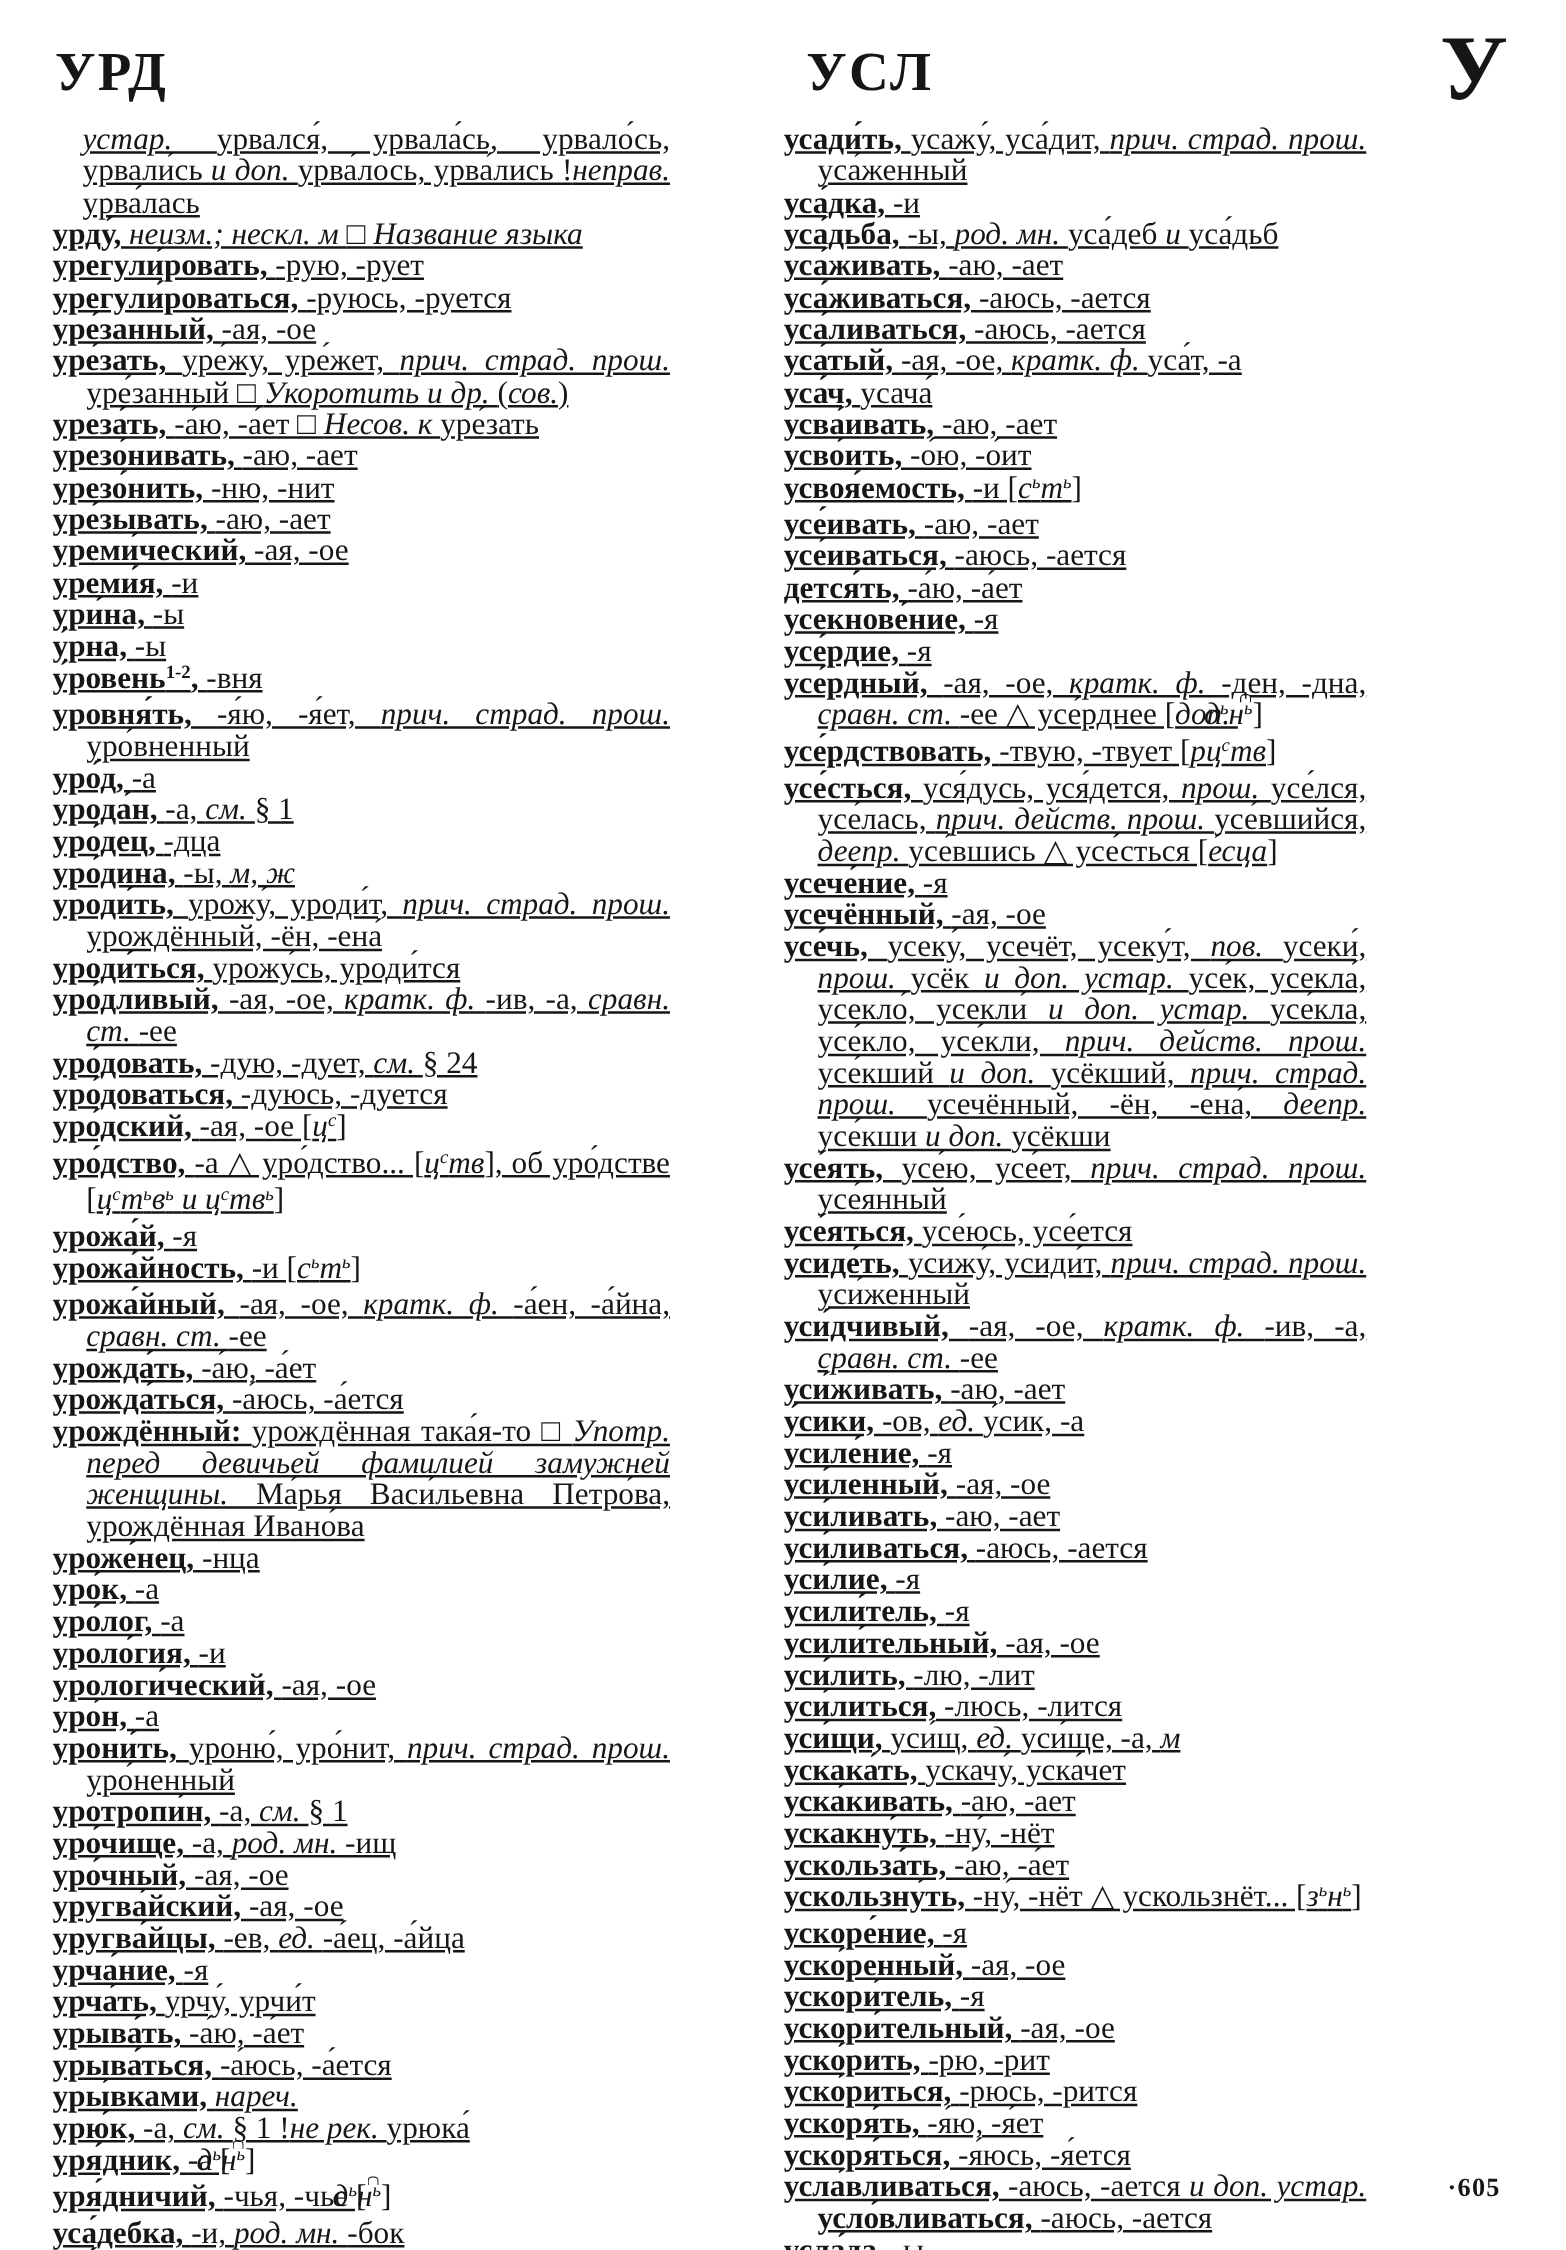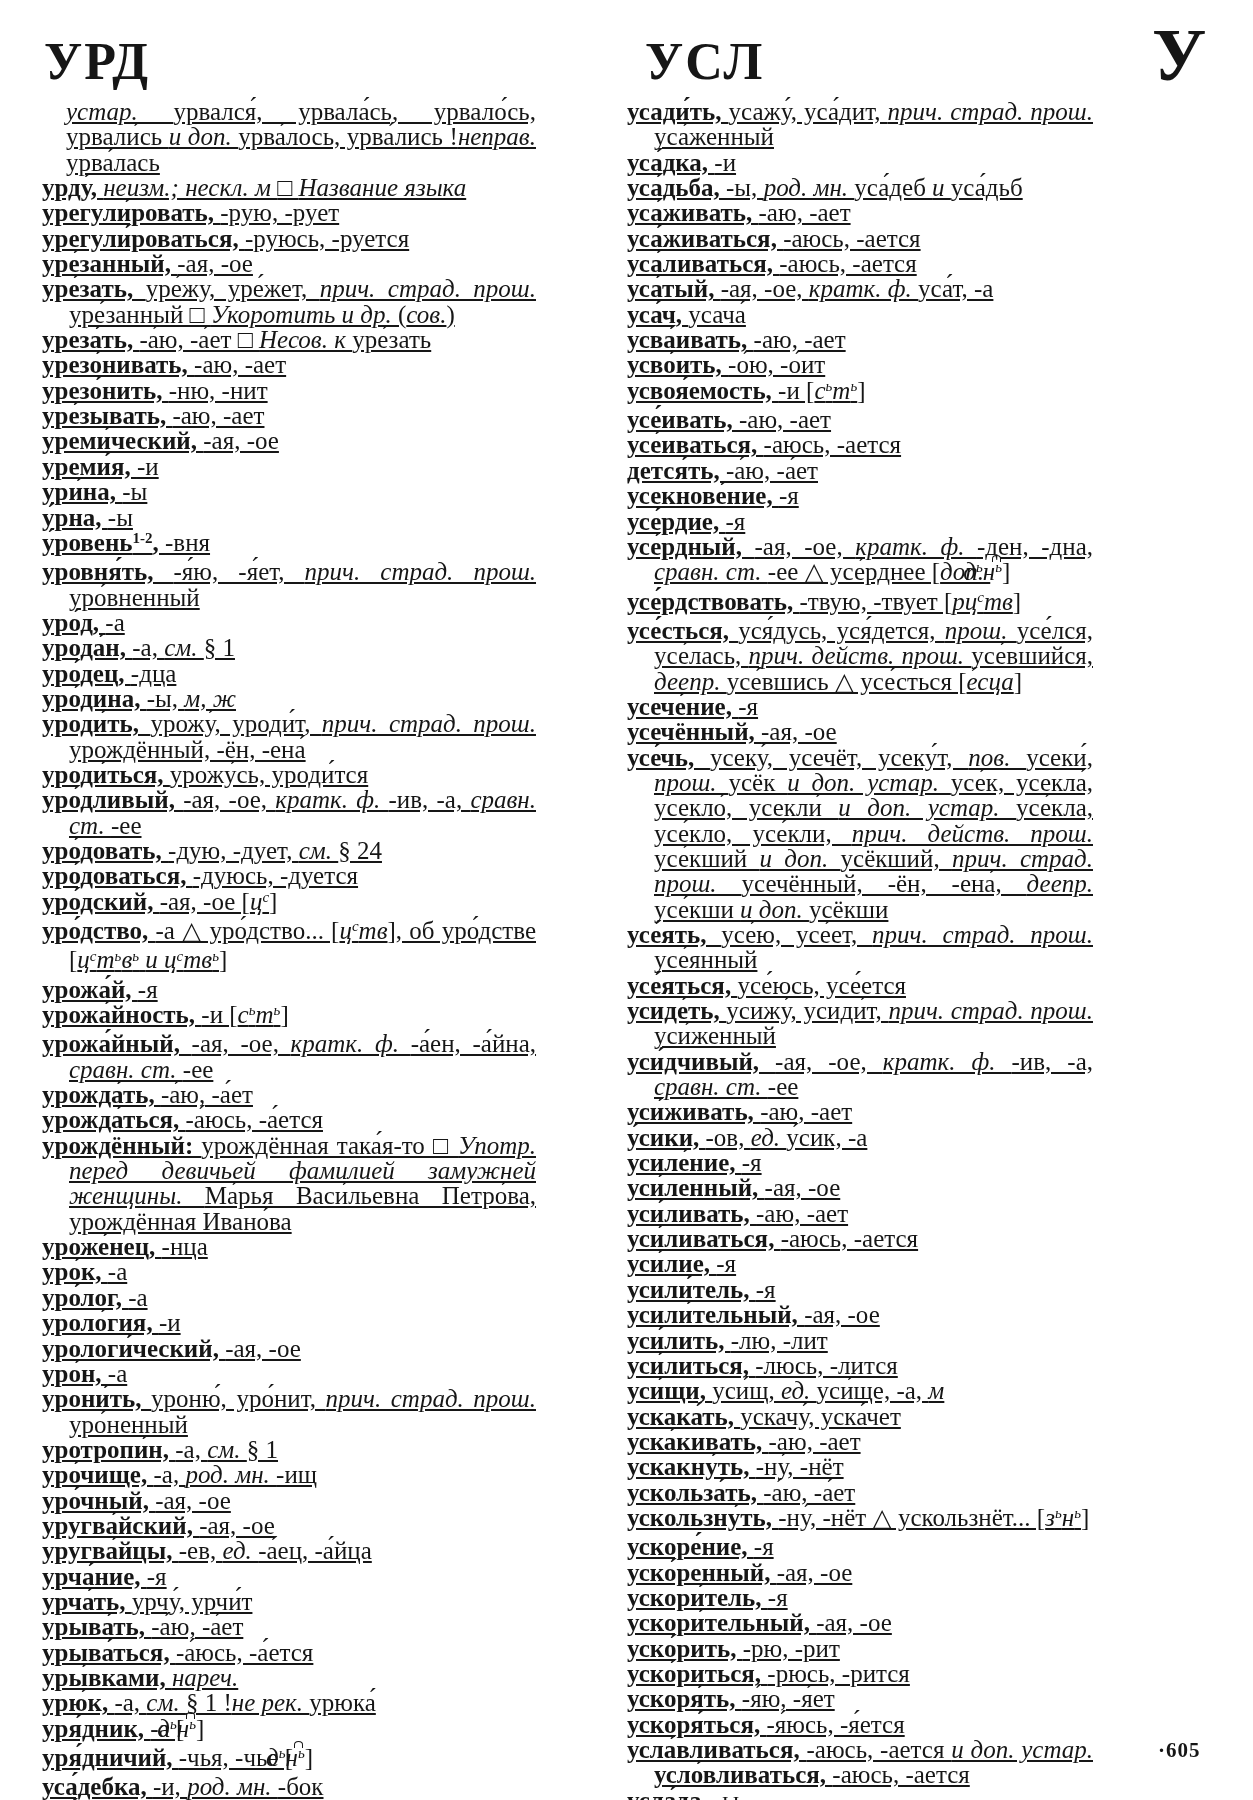--- a/index.html
+++ b/index.html
@@ -3,21 +3,21 @@
 <meta charset="utf-8">
 <style>
   html,body{margin:0;padding:0;}
   body{
     width:1253px;height:1800px;position:relative;
     background:#ffffff;color:#161616;
     font-family:"Liberation Serif","DejaVu Serif",serif;
     overflow:hidden;
   }
   .running-head{
-    position:absolute;top:36px;font-weight:bold;font-size:52px;
+    position:absolute;top:36px;font-weight:bold;font-size:44px;
     letter-spacing:2px;line-height:1;
   }
   #head-left{left:44px;}
   #head-right{left:645px;}
   .section-letter{
     position:absolute;left:1152px;top:18px;
     font-weight:bold;font-size:74px;line-height:1;
   }
   .column{
     position:absolute;top:99px;

